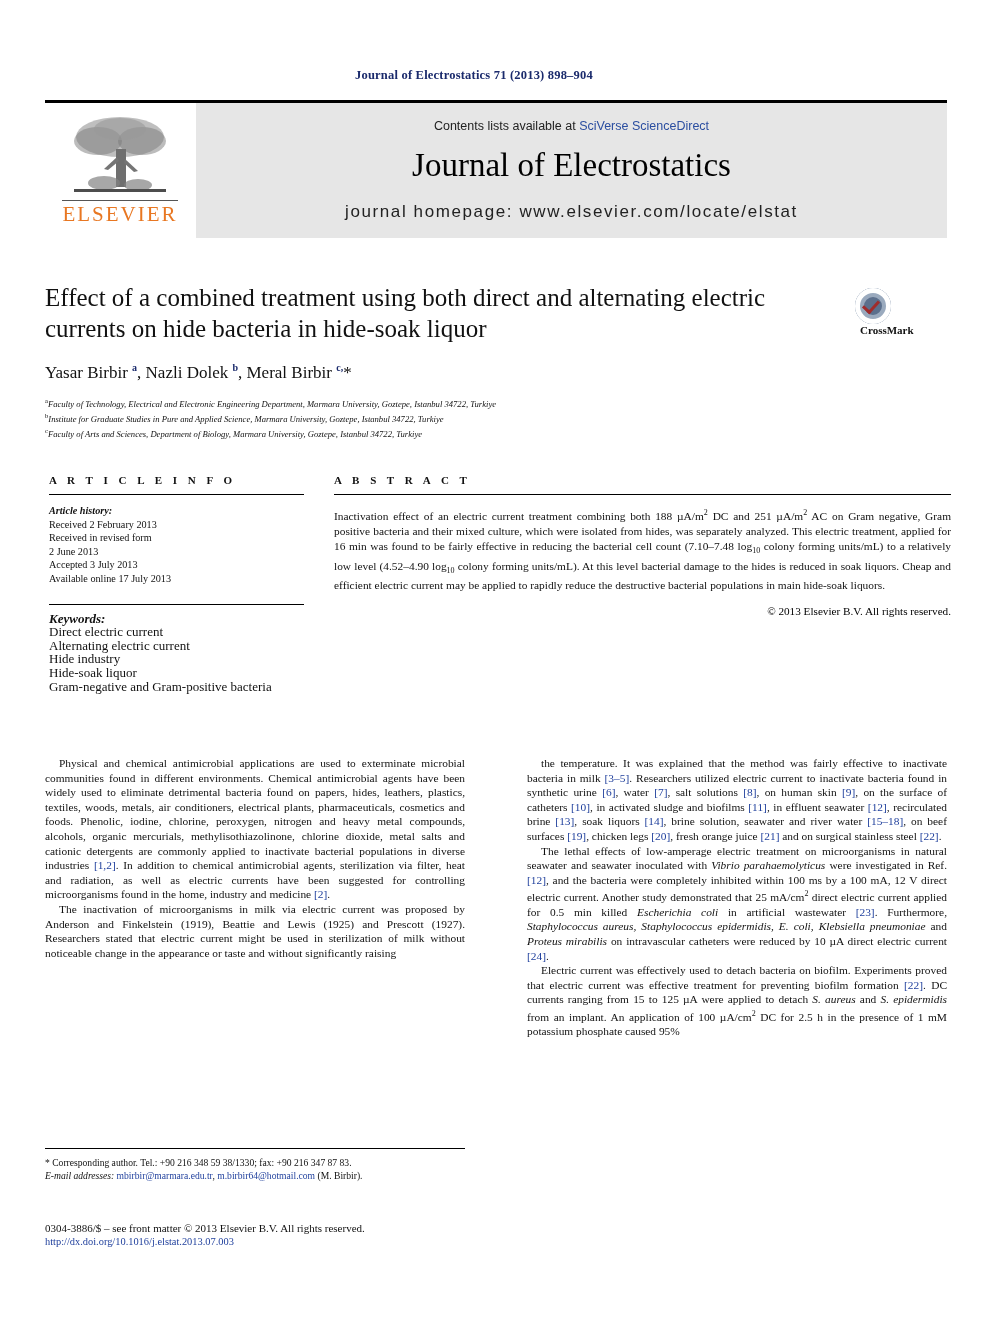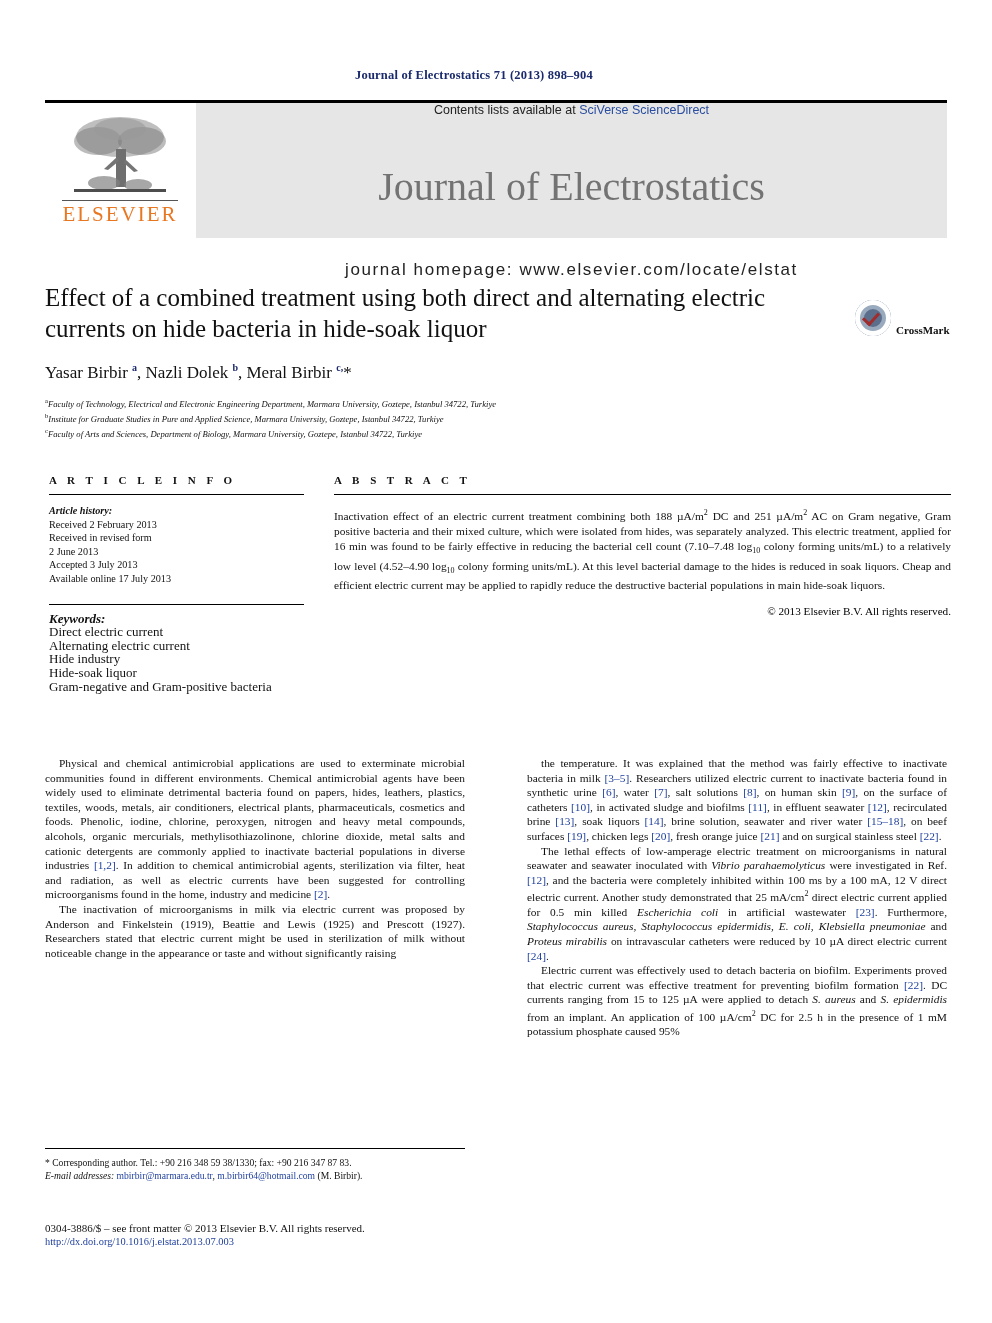--- a/index.html
+++ b/index.html
@@ -43,29 +43,28 @@
     font-family:"Liberation Serif", serif;
     font-size:21px; letter-spacing:2px;
     color:#E87722; font-weight:400;
     margin-top:-3px;
     border-top:1px solid #555;
     padding-top:1px;
   }
   .center-cell {
     flex:1 1 auto; background:#e6e6e6;
     display:flex; flex-direction:column;
-    align-items:center; 
+    align-items:center; justify-content:center;
     border-left:1px solid #fff;
-    gap:32px;
   }
   .contents-line { font-family:"Liberation Sans", sans-serif; font-size:12.5px; color:#222; }
   .contents-line .sd { color:#2b4ea0; }
   .journal-name {
     font-family:"Liberation Serif", serif;
-    font-size:40px; margin:14px 0 18px 0; color:#737373; font-weight:400;
+    font-size:33px; margin:14px 0 18px 0; color:#000000; font-weight:400;
   }
   .homepage {
     font-family:"Liberation Sans", sans-serif;
     font-size:17px; letter-spacing:1.6px; color:#222;
   }
   .cover-cell {
     width:118px; flex:0 0 118px;
     display:flex; align-items:flex-start; justify-content:center;
     padding-top:4px; box-sizing:border-box;
   }
@@ -112,21 +111,21 @@
   .affil {
     font-family:"Liberation Serif", serif;
     font-style:italic; font-size:8.6px; line-height:12.4px; color:#111;
   }
   .affil sup { font-size:6.6px; font-style:normal; }
 
   
   .crossmark {
     position:absolute; right:0; top:6px;
     width:92px; height:48px;
-    display:flex; align-items:flex-end;
+    display:flex; align-items:flex-start;flex-direction:column;
   }
   .cm-circle {
     width:36px; height:36px; border-radius:50%;
     background:#5b6f8c;
     position:relative; flex:0 0 36px;
     box-shadow:inset 0 0 0 5px #ffffff, inset 0 0 0 9px #9aaabe;
   }
   .cm-circle:after {
     content:""; position:absolute; left:11px; top:9px;
     width:7px; height:13px; border:solid #a02c2c;

